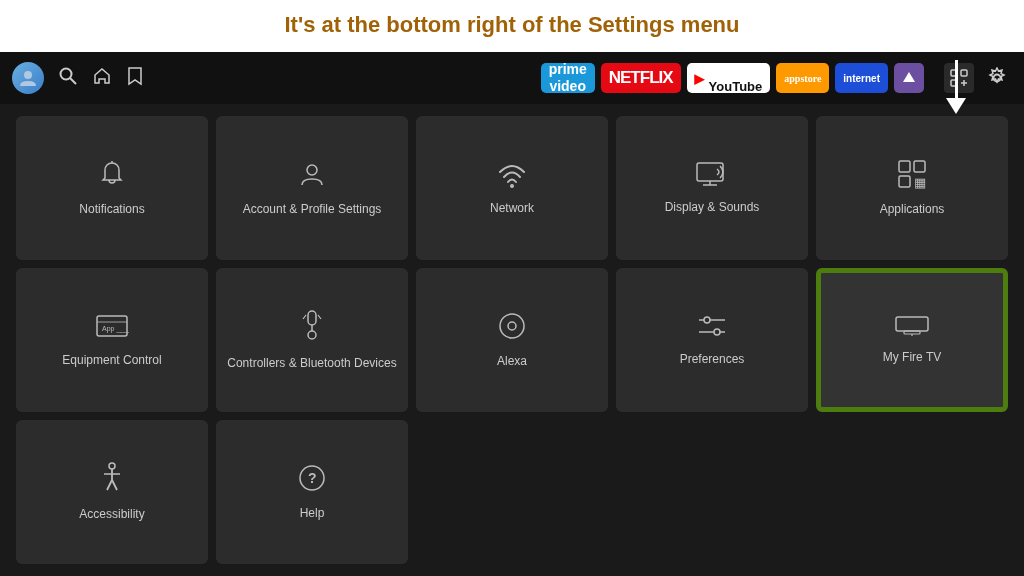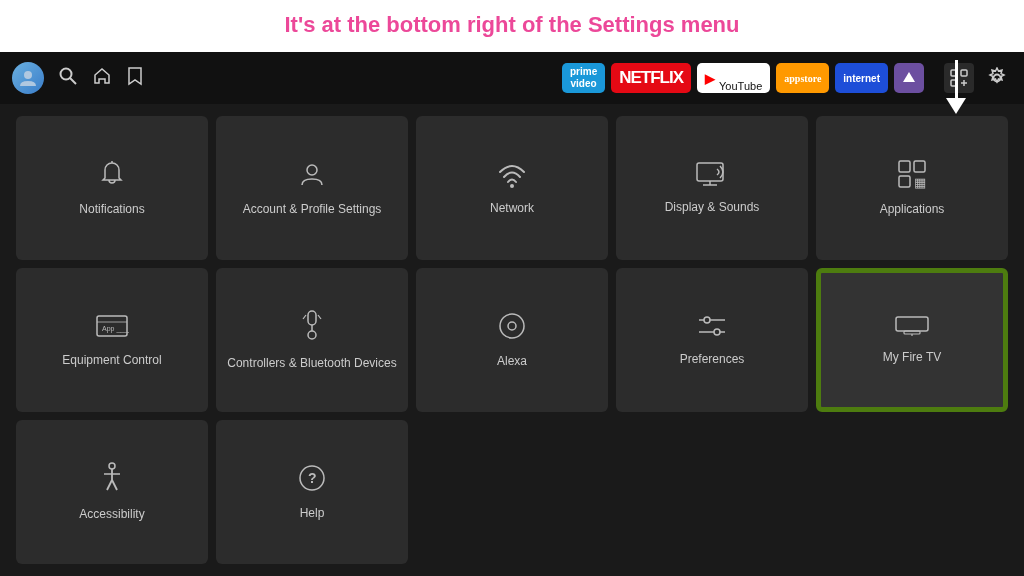--- a/index.html
+++ b/index.html
@@ -11,21 +11,21 @@
       overflow: hidden;
     }
 
     
     .top-banner {
       background: white;
       text-align: center;
       padding: 10px 4px 8px;
       font-size: 22px;
       font-weight: bold;
-      color: #ec4899;
+      color: #a16207;
       height: 52px;
       line-height: 1.4;
     }
 
     
     .nav-bar {
       background: #111;
       display: flex;
       align-items: center;
       height: 52px;
@@ -184,30 +184,30 @@
       <div class="nav-icon">
         <svg width="18" height="20" viewBox="0 0 18 20" fill="none">
           <path d="M3 2 H15 V18 L9 14 L3 18 Z" stroke="#ccc" stroke-width="1.5" fill="none"></path>
         </svg>
       </div>
     </div>
 
     <div class="nav-apps">
 
       <div class="app-btn app-primevideo">
-        <span style="font-size:10px; line-height:1.2; text-align:center;">prime<br>video</span>
+        <span style="font-size:14px; line-height:1.2; text-align:center;">prime<br>video</span>
       </div>
 
       <div class="app-btn app-netflix">
         <span style="font-size:17px; font-weight:900; letter-spacing:-1px;">NETFLIX</span>
       </div>
 
       <div class="app-btn app-youtube" style="gap:4px;">
         <span style="color:#ff0000; font-size:13px;">▶</span>
-        <span style="color:#111; font-size:11px; font-weight:normal;margin-top:16px;">YouTube</span>
+        <span style="color:#111; font-size:13px; font-weight:bold;margin-top:16px;">YouTube</span>
       </div>
 
       <div class="app-btn app-appstore">
         <span style="font-size:10px;font-family:Liberation Serif, serif;">appstore</span>
       </div>
 
       <div class="app-btn app-internet">
         <span style="font-size:10px;">internet</span>
       </div>
 

